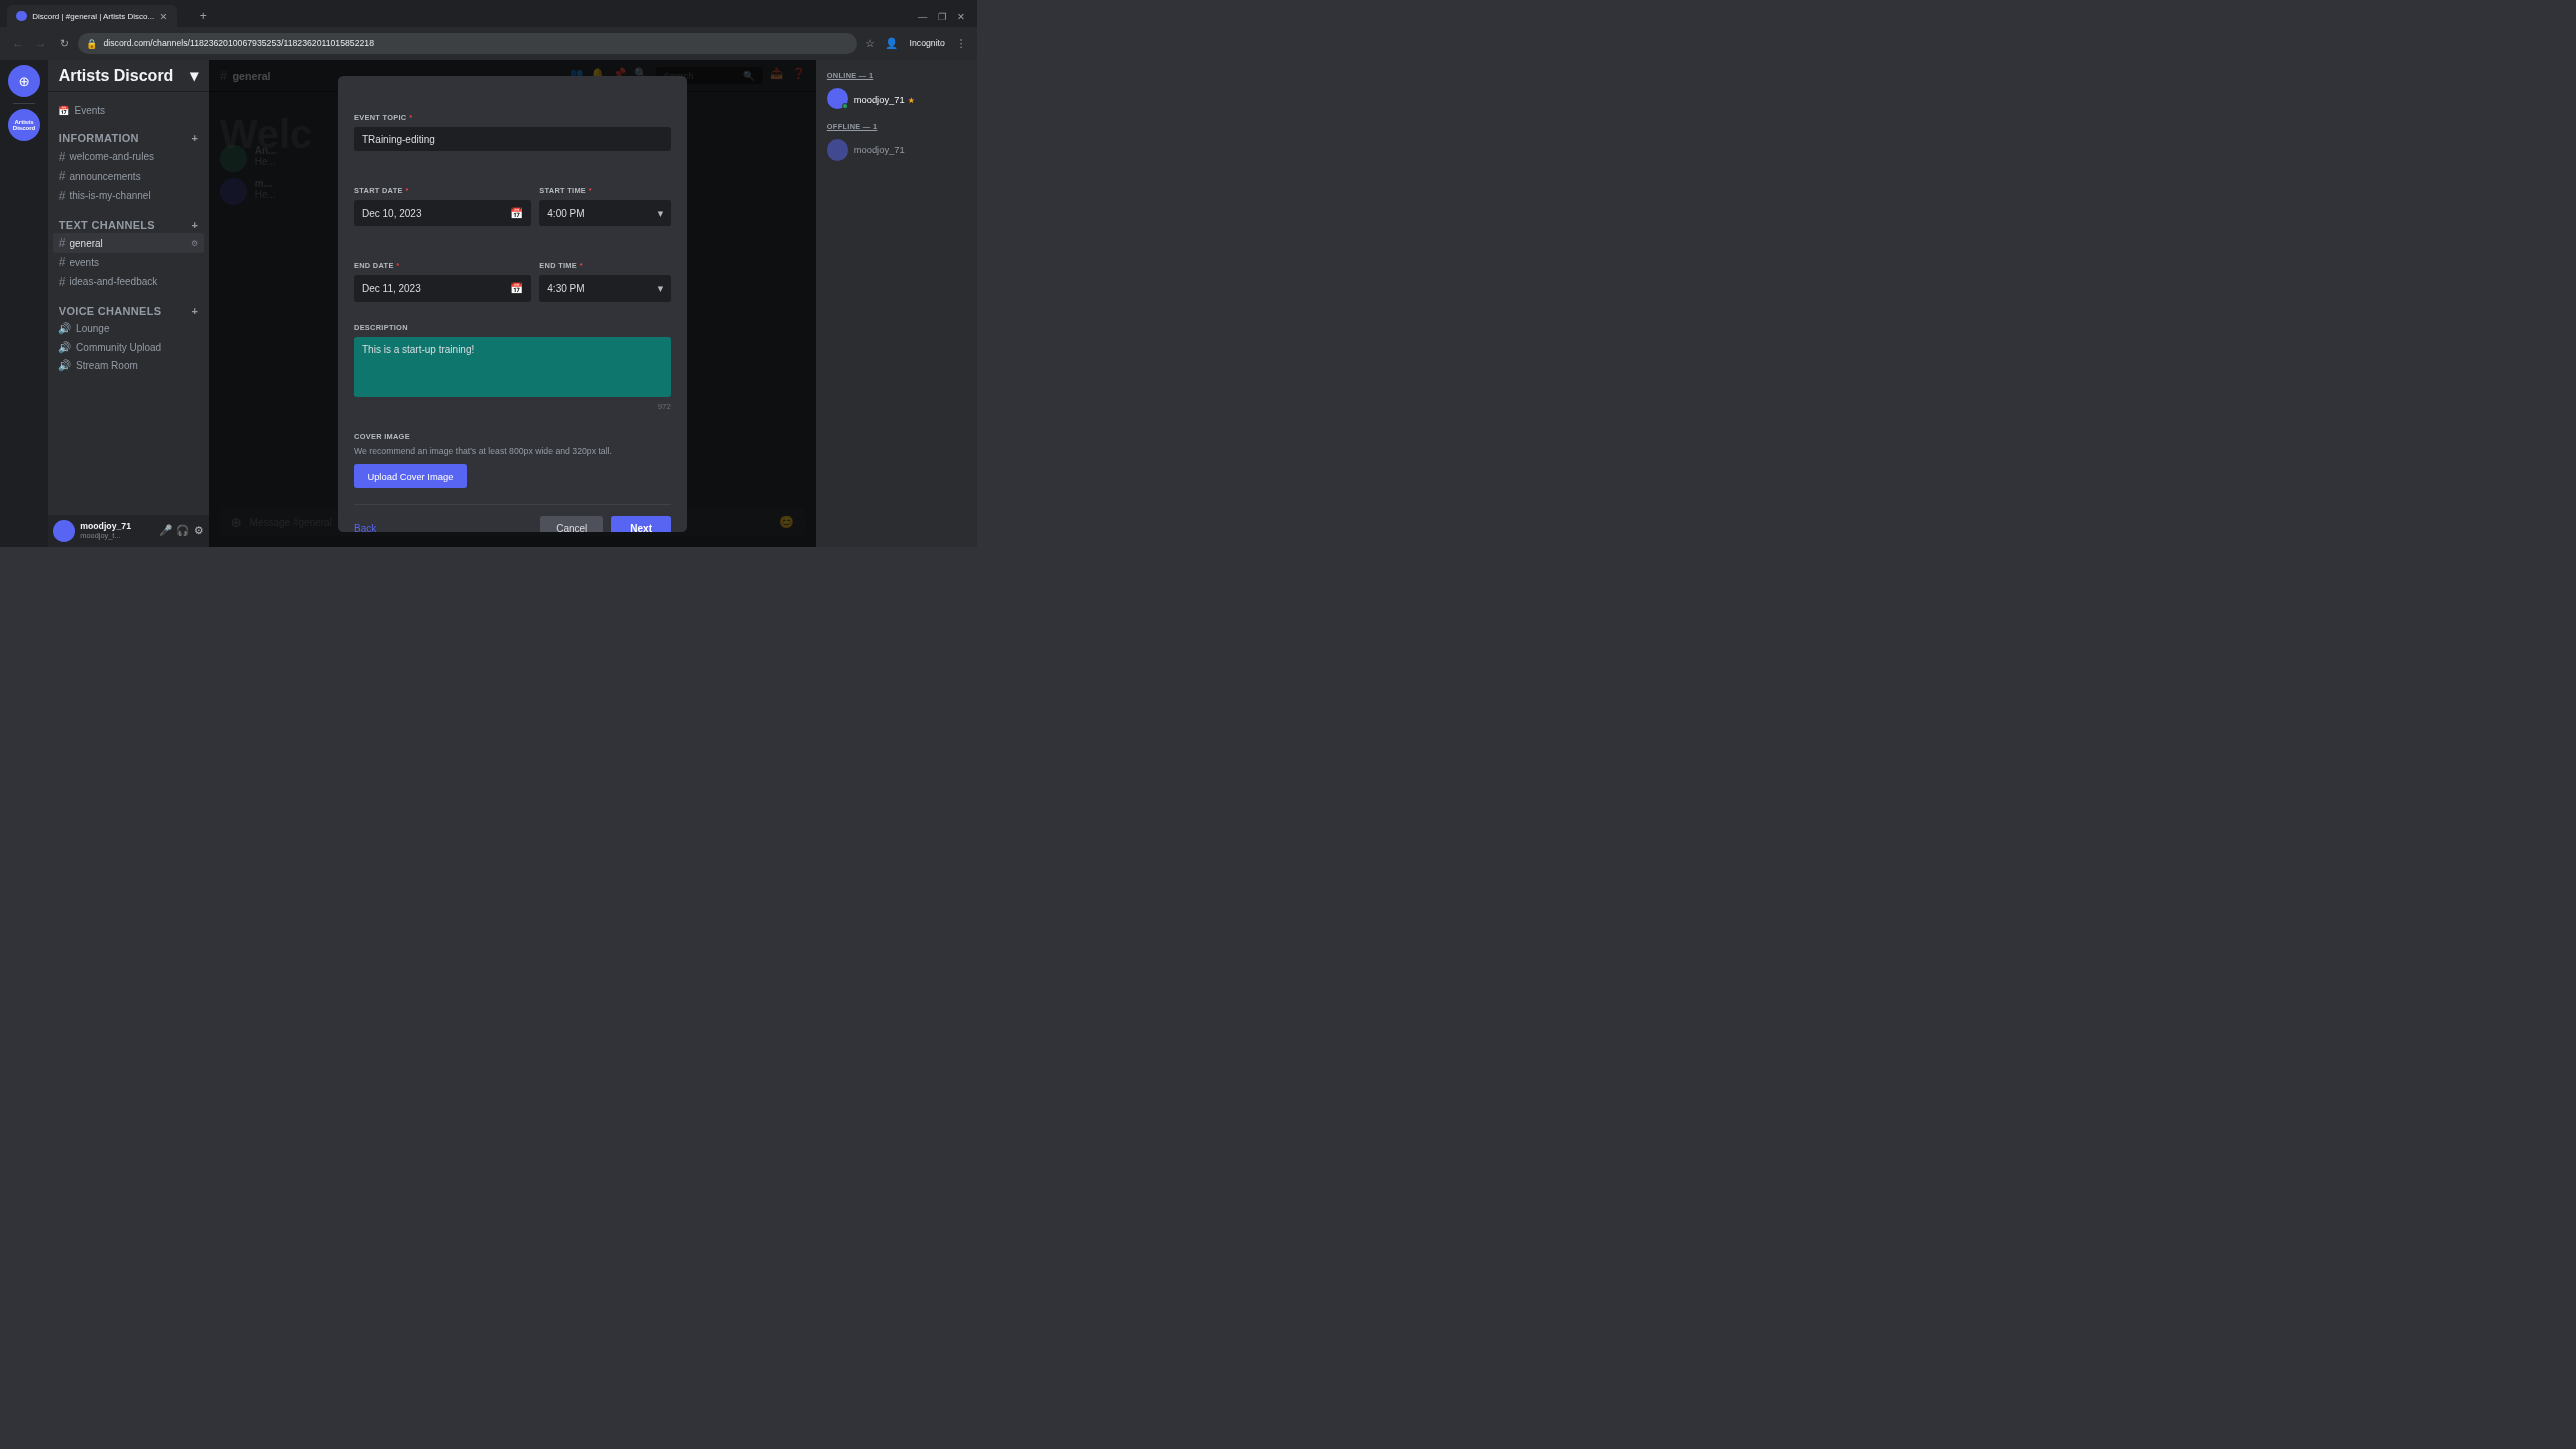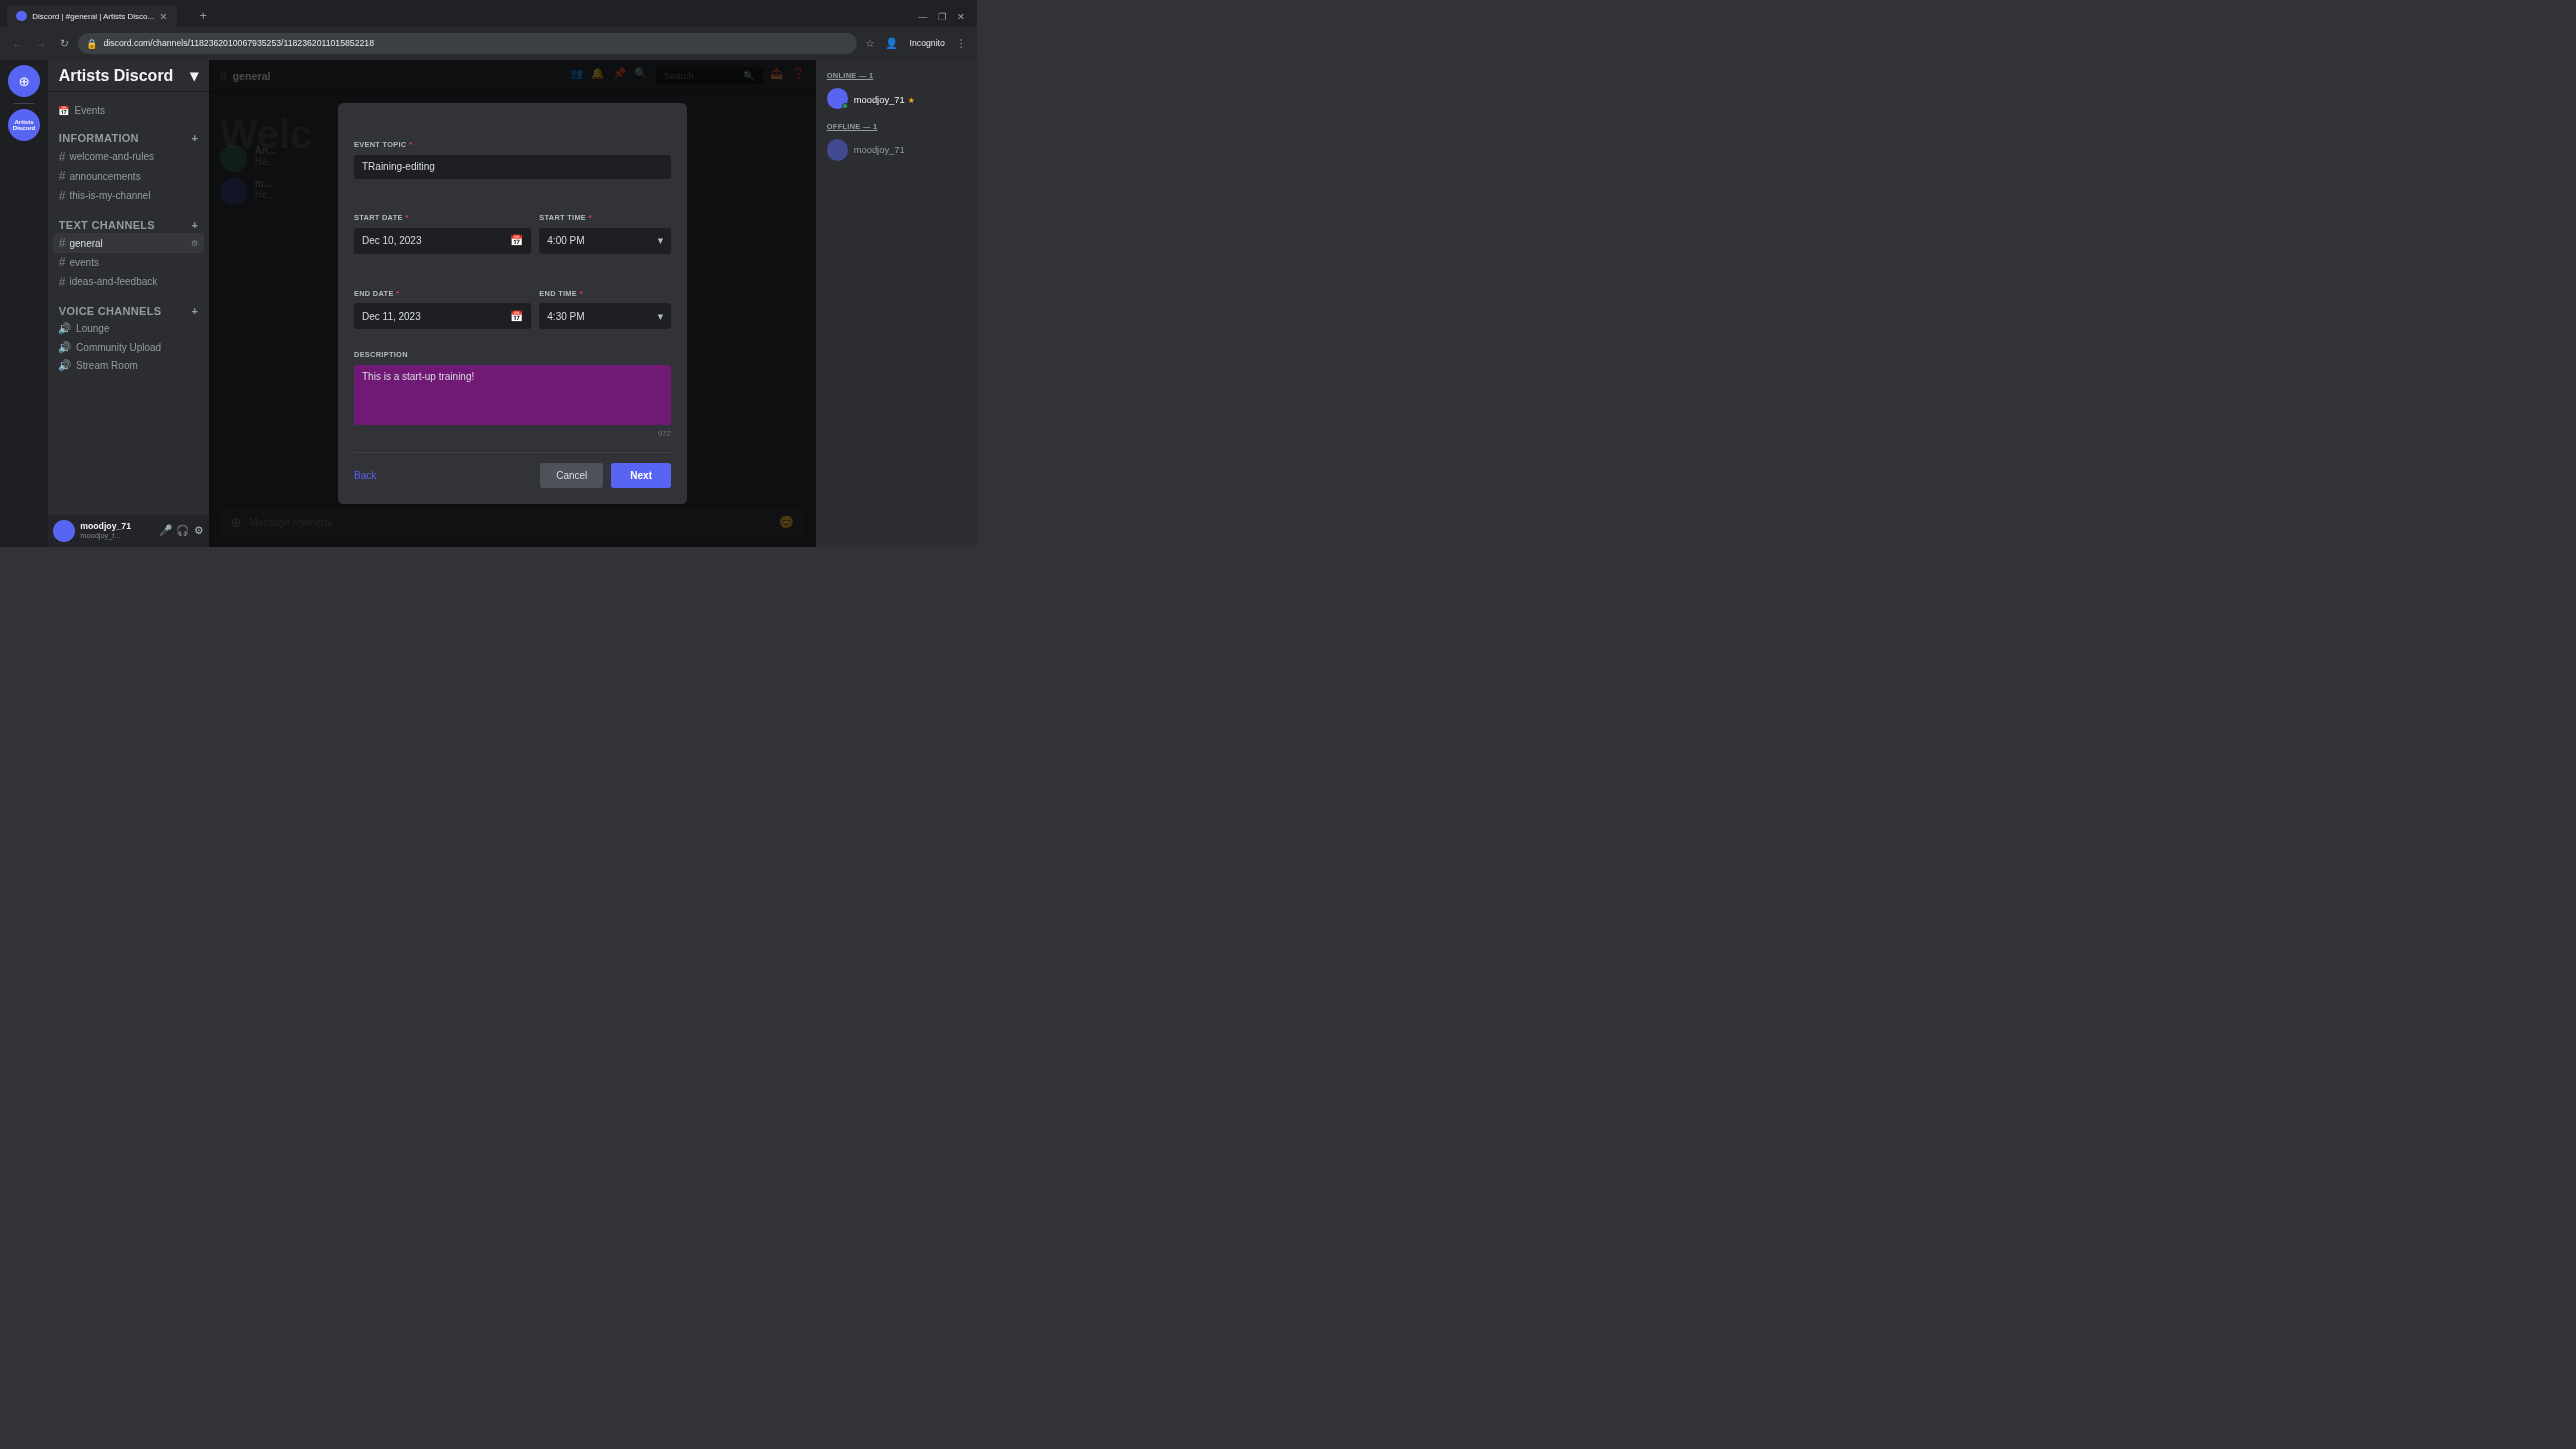--- a/index.html
+++ b/index.html
@@ -361,21 +361,21 @@
       cursor: pointer;
     }
     .chevron-down {
       padding: 6.7px 8px;
       color: #b5bac1;
       pointer-events: none;
     }
 
     .description-textarea {
       width: 100%;
-      background: #701a75;
+      background: #0f766e;
       border: none;
       border-radius: 2.7px;
       padding: 6.7px 8px;
       color: #dbdee1;
       font-size: 10px;
       outline: none;
       resize: none;
       height: 60px;
       font-family: inherit;
     }
@@ -735,20 +735,27 @@
         </div>
 
         <div class="form-group">
           <div class="form-label">
             <span>DESCRIPTION</span>
           </div>
           <textarea class="description-textarea" style="">This is a start-up training!</textarea>
           <div class="char-count">972</div>
         </div>
 
+        <div class="cover-image-section">
+          <div class="form-label">
+            <span>COVER IMAGE</span>
+          </div>
+          <div class="cover-image-hint">We recommend an image that's at least 800px wide and 320px tall.</div>
+          <button class="upload-btn">Upload Cover Image</button>
+        </div>
 
         <div class="modal-footer">
           <button class="back-link">Back</button>
           <div class="footer-right">
             <button class="cancel-btn">Cancel</button>
             <button class="next-btn">Next</button>
           </div>
         </div>
 
       </div>

